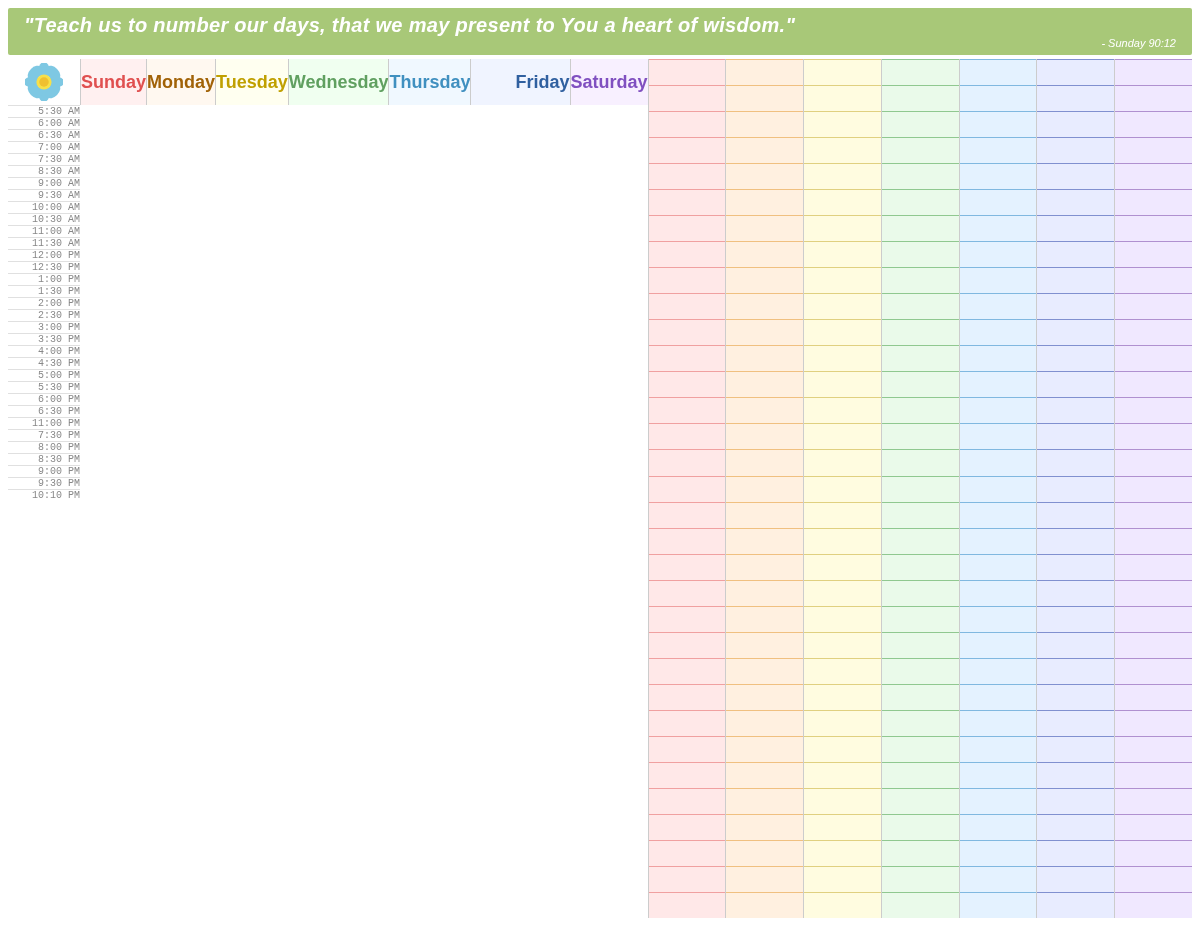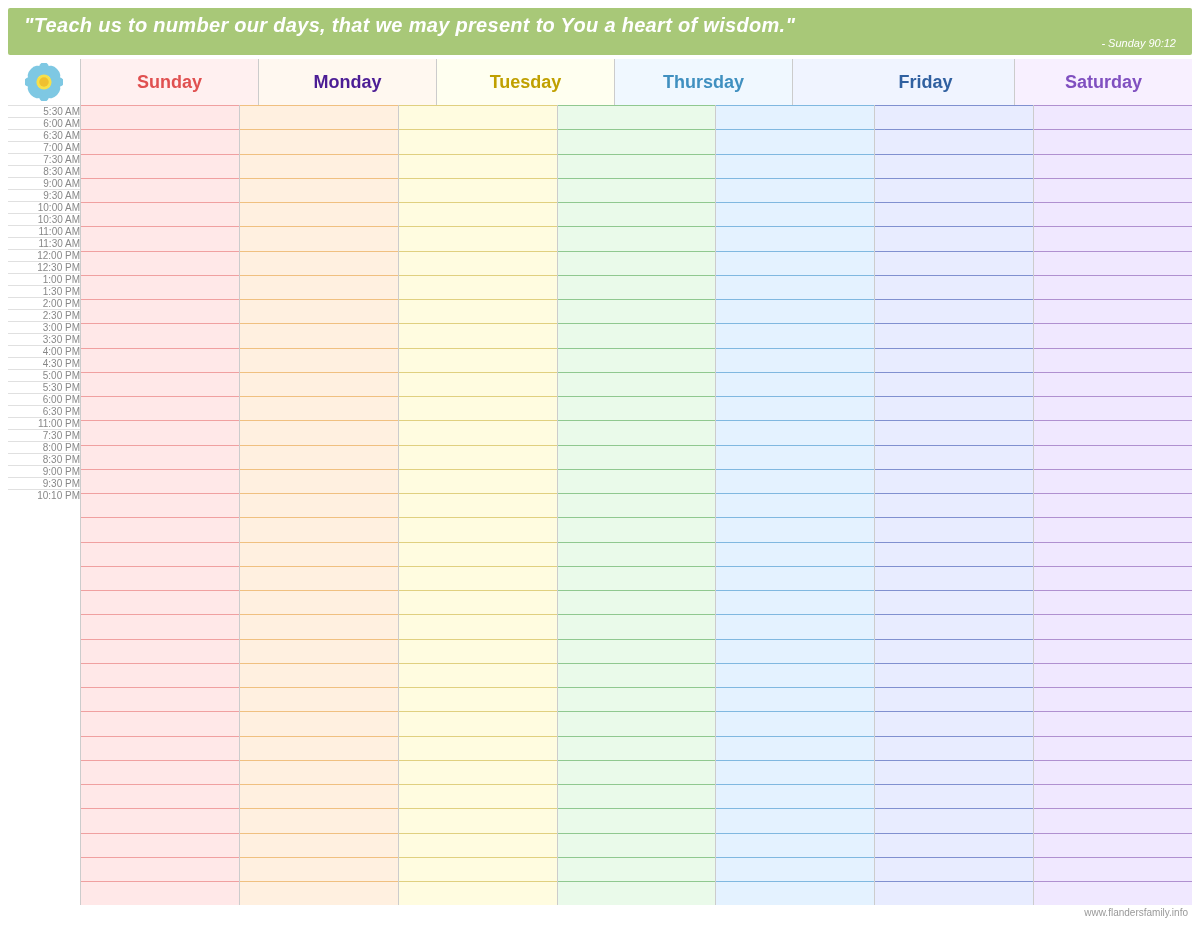--- a/index.html
+++ b/index.html
@@ -72,48 +72,49 @@
 
     .time-slot {
       flex: 1;
       display: flex;
       align-items: center;
       justify-content: flex-end;
       font-size: 10px;
       color: #888;
       border-top: 1px solid #e0e0e0;
       min-height: 0;
+      font-family: Liberation Mono, monospace;
     }
 
     
     .days-area {
       flex: 1;
       display: flex;
-      flex-direction: column;
+      flex-direction: row;
       min-width: 0;
     }
 
     .days-header-row {
       display: flex;
       height: 46px;
       flex-shrink: 0;
     }
 
     .day-header {
       flex: 1;
       display: flex;
       align-items: center;
       justify-content: center;
       font-size: 18px;
       font-weight: bold;
       border-left: 1px solid #ccc;
     }
 
     .day-header.sunday { color: #e05050; background: #fff0f0; }
-    .day-header.monday { color: #4c1d95; background: #fff8f0; }
+    .day-header.monday { color: #a16207; background: #fff8f0; }
     .day-header.tuesday { color: #c0a000; background: #fffff0; }
     .day-header.wednesday { color: #60a060; background: #f0fff0; }
     .day-header.thursday { color: #4090c0; background: #f0f8ff; }
     .day-header.friday { color: #3060a0; background: #f0f4ff; padding-left: 44px; }
     .day-header.saturday { color: #8050c0; background: #f8f0ff; }
 
     .days-grid {
       flex: 1;
       display: flex;
       min-height: 0;
@@ -214,20 +215,21 @@
           <div class="time-slot">10:10 PM</div>
         </div>
     </div>
 
     <div class="days-area">
 
       <div class="days-header-row" id="days-header-row">
           <div class="day-header sunday">Sunday</div>
           <div class="day-header monday">Monday</div>
           <div class="day-header tuesday">Tuesday</div>
+          <div class="day-header wednesday">Wednesday</div>
           <div class="day-header thursday">Thursday</div>
           <div class="day-header friday">Friday</div>
           <div class="day-header saturday">Saturday</div>
         </div>
 
       <div class="days-grid" id="days-grid">
           <div class="day-col sunday">
             <div class="day-cell"></div>
             <div class="day-cell"></div>
             <div class="day-cell"></div>
@@ -469,17 +471,14 @@
             <div class="day-cell"></div>
             <div class="day-cell"></div>
             <div class="day-cell"></div>
             <div class="day-cell"></div>
             <div class="day-cell"></div>
           </div>
         </div>
     </div>
   </div>
 
-  <div class="footer">
-    <span>www.flandersfamily.info</span>
-  </div>
 
 </div>
 
 </body></html>

